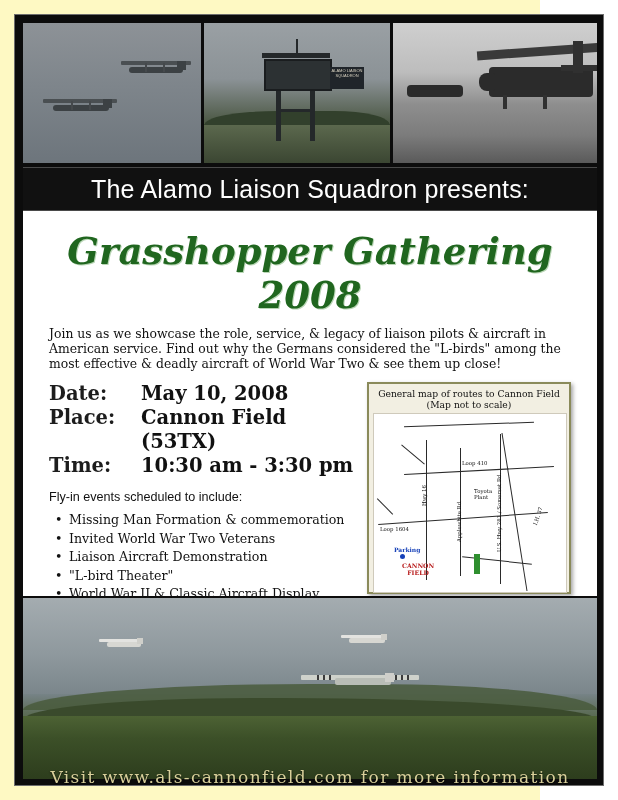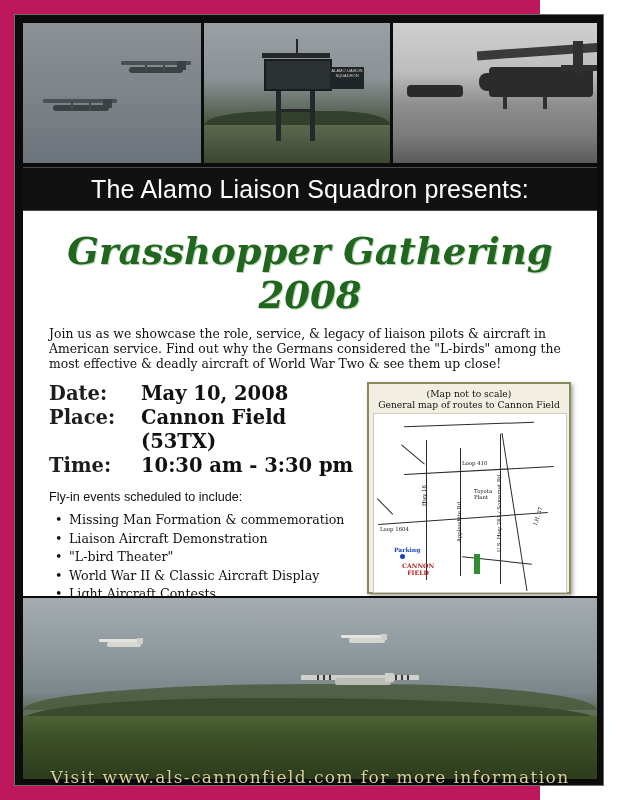--- a/index.html
+++ b/index.html
@@ -10,21 +10,21 @@
   body {
     width: 618px;
     height: 800px;
     font-family: "Liberation Sans", sans-serif;
     overflow: hidden;
   }
   #poster {
     position: relative;
     width: 540px;
     height: 800px;
-    background: #be185d;
+    background: #fef9c3;
     box-sizing: border-box;
   }
   .frame {
     position: absolute;
     left: 14px;
     top: 14px;
     width: 590px;
     height: 772px;
     background: #0c0c0c;
     border: 1px solid #6d6d6d;
@@ -494,32 +494,33 @@
             <div class="fact-row">
               <div class="fact-label">Time:</div>
               <div class="fact-value">10:30 am - 3:30 pm</div>
             </div>
           </div>
 
           <div class="sched-head">Fly-in events scheduled to include:</div>
 
           <ul class="events">
             <li>Missing Man Formation &amp; commemoration</li>
+            <li>Invited World War Two Veterans</li>
             <li>Liaison Aircraft Demonstration</li>
             <li>"L-bird Theater"</li>
             <li>World War II &amp; Classic Aircraft Display</li>
             <li>Light Aircraft Contests</li>
             <li>Southlake RC Flyers Demonstrations</li>
             <li>Fundraising Raffle or Auction for Door Prizes</li>
           </ul>
         </div>
 
         <div class="map-box">
+          <div class="map-title">General map of routes to Cannon Field</div>
           <div class="map-title">(Map not to scale)</div>
-          <div class="map-title">General map of routes to Cannon Field</div>
 
           <div class="map-canvas">
 
             <div class="road" style="left:30px; top:56px; width:150px; height:1px; transform:rotate(-3deg);"></div>
             <div class="road" style="left:24px; top:40px; width:30px; height:1px; transform:rotate(40deg);"></div>
 
             <div class="road" style="left:4px; top:104px; width:170px; height:1px; transform:rotate(-4deg);"></div>
             <div class="road" style="left:0px; top:92px; width:22px; height:1px; transform:rotate(45deg);"></div>
 
             <div class="road" style="left:52px; top:26px; width:1px; height:140px;"></div>

